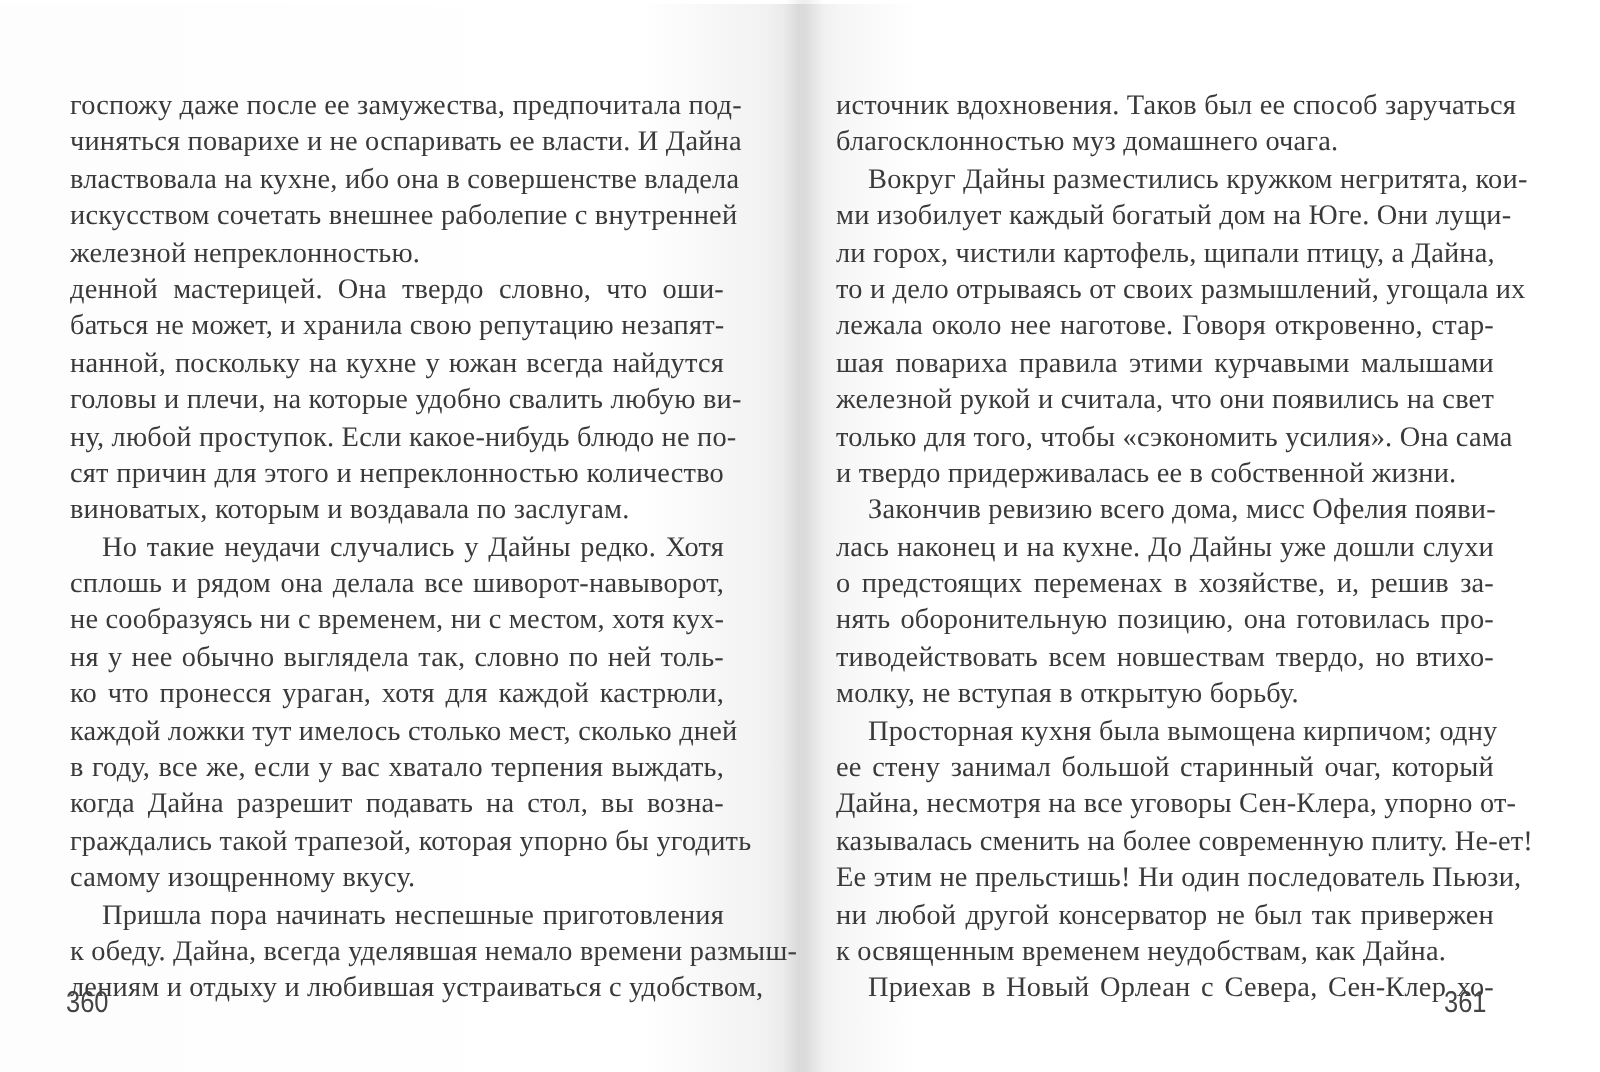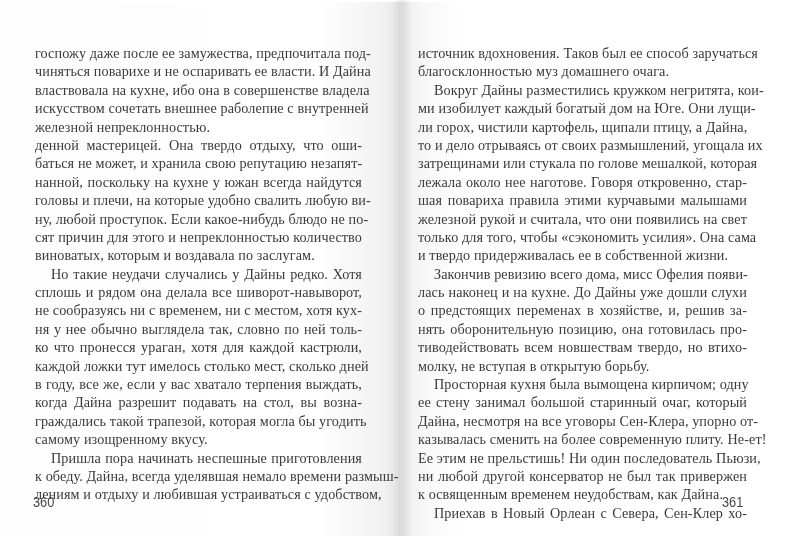--- a/index.html
+++ b/index.html
@@ -45,52 +45,51 @@
 <body>
 
 <div class="spread">
   <div class="page page-left">
     <div class="text-block" id="left-text">
         <div class="line">госпожу даже после ее замужества, предпочитала под-</div>
         <div class="line">чиняться поварихе и не оспаривать ее власти. И Дайна</div>
         <div class="line">властвовала на кухне, ибо она в совершенстве владела</div>
         <div class="line">искусством сочетать внешнее раболепие с внутренней</div>
         <div class="line last">железной непреклонностью.</div>
-        <div class="line">денной мастерицей. Она твердо отдыху, что оши-</div>
+        <div class="line">денной мастерицей. Она твердо словно, что оши-</div>
         <div class="line">баться не может, и хранила свою репутацию незапят-</div>
         <div class="line">нанной, поскольку на кухне у южан всегда найдутся</div>
         <div class="line">головы и плечи, на которые удобно свалить любую ви-</div>
         <div class="line">ну, любой проступок. Если какое-нибудь блюдо не по-</div>
         <div class="line">сят причин для этого и непреклонностью количество</div>
         <div class="line last">виноватых, которым и воздавала по заслугам.</div>
         <div class="line indent">Но такие неудачи случались у Дайны редко. Хотя</div>
         <div class="line">сплошь и рядом она делала все шиворот-навыворот,</div>
         <div class="line">не сообразуясь ни с временем, ни с местом, хотя кух-</div>
         <div class="line">ня у нее обычно выглядела так, словно по ней толь-</div>
         <div class="line">ко что пронесся ураган, хотя для каждой кастрюли,</div>
         <div class="line">каждой ложки тут имелось столько мест, сколько дней</div>
         <div class="line">в году, все же, если у вас хватало терпения выждать,</div>
         <div class="line">когда Дайна разрешит подавать на стол, вы возна-</div>
-        <div class="line">граждались такой трапезой, которая могла бы угодить</div>
+        <div class="line">граждались такой трапезой, которая упорно бы угодить</div>
         <div class="line last">самому изощренному вкусу.</div>
         <div class="line indent">Пришла пора начинать неспешные приготовления</div>
         <div class="line">к обеду. Дайна, всегда уделявшая немало времени размыш-</div>
         <div class="line">лениям и отдыху и любившая устраиваться с удобством,</div>
       </div>
     <div class="folio">360</div>
   </div>
   <div class="page page-right">
     <div class="text-block" id="right-text">
         <div class="line">источник вдохновения. Таков был ее способ заручаться</div>
         <div class="line last">благосклонностью муз домашнего очага.</div>
         <div class="line indent">Вокруг Дайны разместились кружком негритята, кои-</div>
         <div class="line">ми изобилует каждый богатый дом на Юге. Они лущи-</div>
         <div class="line">ли горох, чистили картофель, щипали птицу, а Дайна,</div>
         <div class="line">то и дело отрываясь от своих размышлений, угощала их</div>
-        <div class="line">затрещинами или стукала по голове мешалкой, которая</div>
         <div class="line">лежала около нее наготове. Говоря откровенно, стар-</div>
         <div class="line">шая повариха правила этими курчавыми малышами</div>
         <div class="line">железной рукой и считала, что они появились на свет</div>
         <div class="line">только для того, чтобы «сэкономить усилия». Она сама</div>
         <div class="line last">и твердо придерживалась ее в собственной жизни.</div>
         <div class="line indent">Закончив ревизию всего дома, мисс Офелия появи-</div>
         <div class="line">лась наконец и на кухне. До Дайны уже дошли слухи</div>
         <div class="line">о предстоящих переменах в хозяйстве, и, решив за-</div>
         <div class="line">нять оборонительную позицию, она готовилась про-</div>
         <div class="line">тиводействовать всем новшествам твердо, но втихо-</div>

